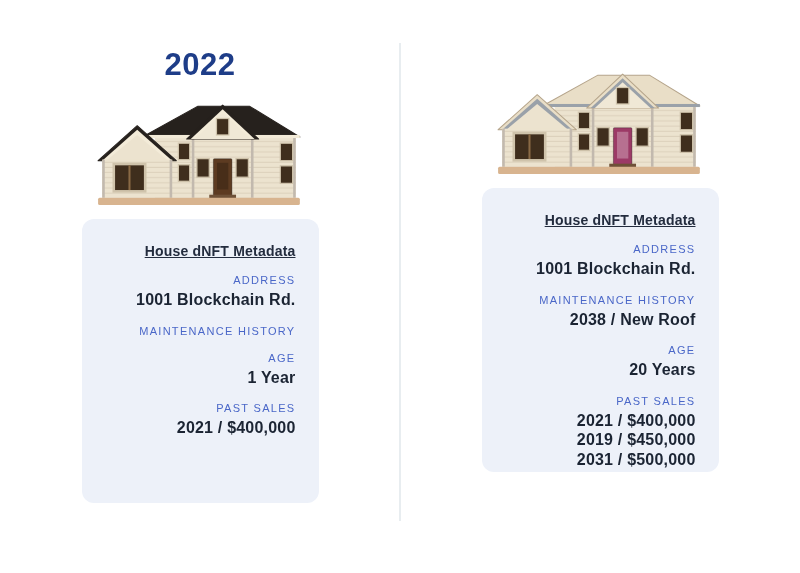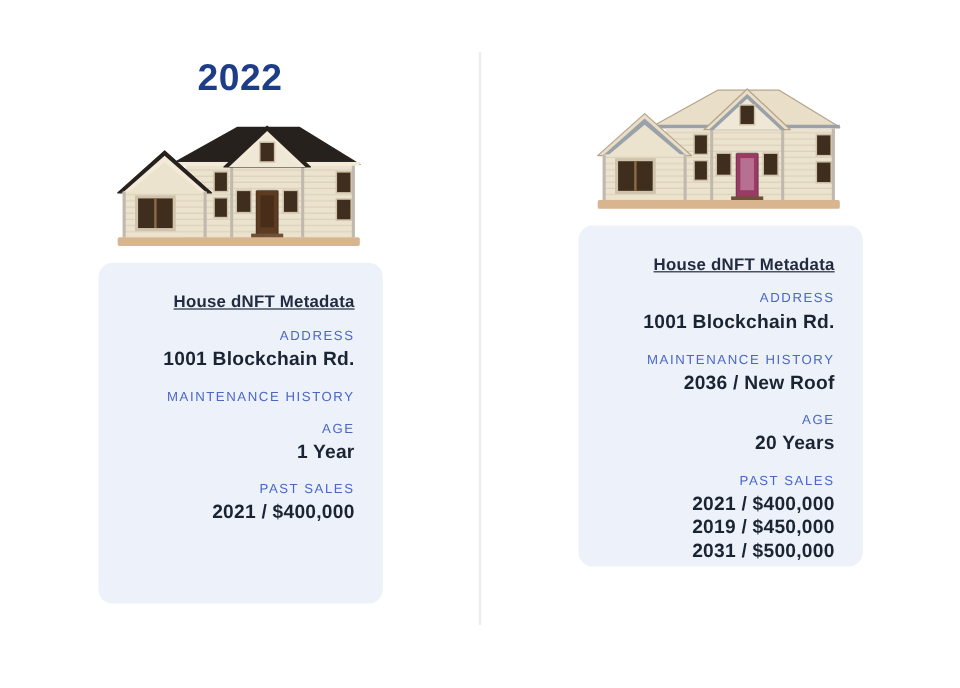--- a/index.html
+++ b/index.html
@@ -185,21 +185,21 @@
       </svg>
 
       <div class="card">
         <h3 class="card-title">House dNFT Metadata</h3>
         <div class="field">
           <div class="field-label">ADDRESS</div>
           <div class="field-value">1001 Blockchain Rd.</div>
         </div>
         <div class="field">
           <div class="field-label">MAINTENANCE HISTORY</div>
-          <div class="field-value">2036 / New Roof</div>
+          <div class="field-value">2038 / New Roof</div>
         </div>
         <div class="field">
           <div class="field-label">AGE</div>
           <div class="field-value">20 Years</div>
         </div>
         <div class="field">
           <div class="field-label">PAST SALES</div>
           <div class="field-value">2021 / $400,000</div>
           <div class="field-value">2019 / $450,000</div>
           <div class="field-value">2031 / $500,000</div>

